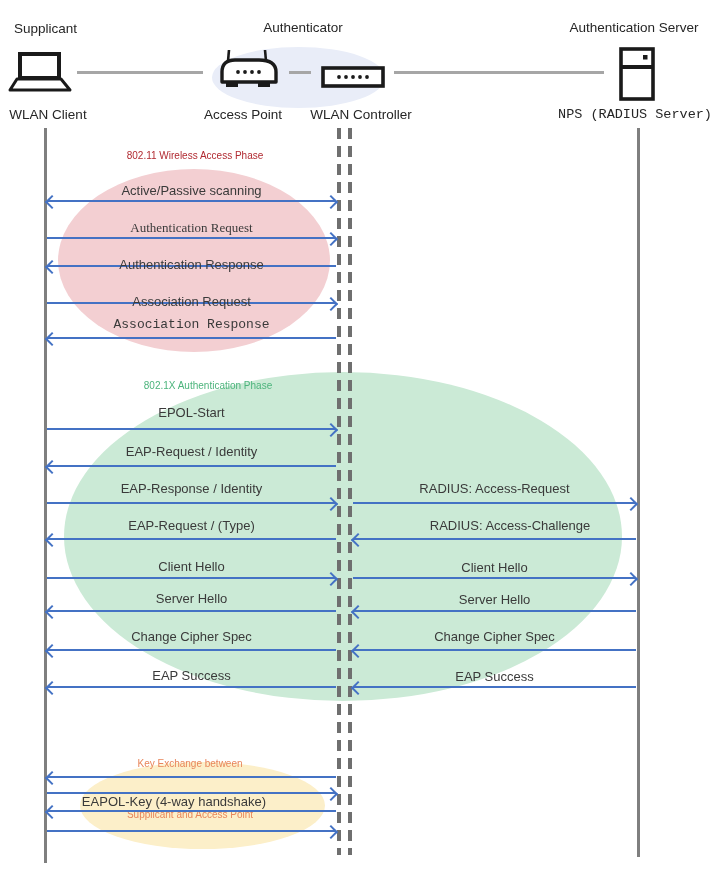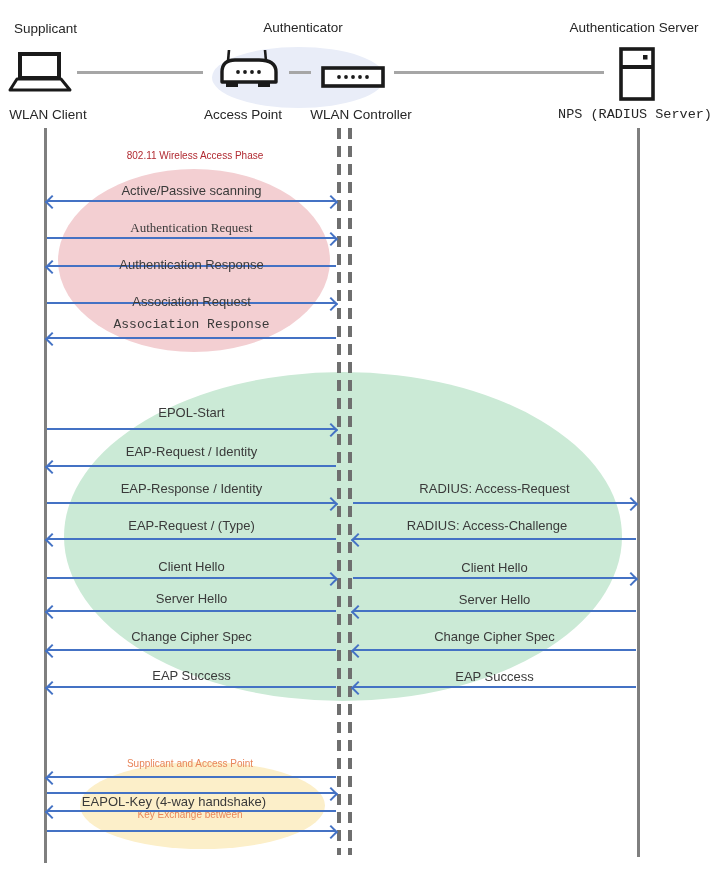--- a/index.html
+++ b/index.html
@@ -84,23 +84,24 @@
   <div class="abs phase-ellipse" style="left: 58px; top: 169px; width: 272px; height: 183px; background: rgb(243, 207, 210);"></div>
   <div class="abs phase-ellipse" style="left: 64px; top: 372px; width: 558px; height: 329px; background: rgb(203, 234, 214);"></div>
   <div class="abs phase-ellipse" style="left: 80px; top: 762px; width: 245px; height: 87px; background: rgb(252, 239, 201);"></div>
 
   <div class="abs lifeline-solid" style="left:44px;top:128px;height:735px;"></div>
   <div class="abs lifeline-dashed" style="left:337px;top:128px;height:727px;"></div>
   <div class="abs lifeline-dashed" style="left:348px;top:128px;height:727px;"></div>
   <div class="abs lifeline-solid" style="left:637px;top:128px;height:729px;"></div>
 
   <div class="abs phase-title" style="left: 195px; top: 147px; color: rgb(177, 42, 49);">802.11 Wireless Access Phase</div>
+  <div class="abs phase-title" style="left: 208px; top: 377px; color: rgb(76, 180, 124);">802.1X Authentication Phase</div>
   <div class="abs phase-title" style="left: 190px; top: 721px; color: rgb(232, 133, 90);">
+    <div>Key Exchange between</div>
     <div>Supplicant and Access Point</div>
-    <div>Key Exchange between</div>
   </div>
 
   <div id="arrows-layer" class="abs" style="left:0;top:0;width:713px;height:875px;">
       <div class="msg-arrow" style="left: 46px; width: 291px; top: 195px;">
         <i class="ln"></i>
         <i class="hd hr"></i>
         <i class="hd hl"></i>
       </div>
       <div class="msg-label" style="left: 191.5px; top: 183px;">Active/Passive scanning</div>
       <div class="msg-arrow" style="left: 46px; width: 291px; top: 232px;">
@@ -145,21 +146,21 @@
       <div class="msg-label" style="left: 494.5px; top: 481px;">RADIUS: Access-Request</div>
       <div class="msg-arrow" style="left: 46px; width: 291px; top: 533px;">
         <i class="ln"></i>
         <i class="hd hl"></i>
       </div>
       <div class="msg-label" style="left: 191.5px; top: 518px;">EAP-Request / (Type)</div>
       <div class="msg-arrow" style="left: 352px; width: 285px; top: 533px;">
         <i class="ln"></i>
         <i class="hd hl"></i>
       </div>
-      <div class="msg-label" style="left: 487px; top: 518px;">RADIUS: Access-Challenge</div>
+      <div class="msg-label" style="left: 510px; top: 518px;">RADIUS: Access-Challenge</div>
       <div class="msg-arrow" style="left: 46px; width: 291px; top: 572px;">
         <i class="ln"></i>
         <i class="hd hr"></i>
       </div>
       <div class="msg-label" style="left: 191.5px; top: 559px;">Client Hello</div>
       <div class="msg-arrow" style="left: 352px; width: 285px; top: 572px;">
         <i class="ln"></i>
         <i class="hd hr"></i>
       </div>
       <div class="msg-label" style="left: 494.5px; top: 560px;">Client Hello</div>

